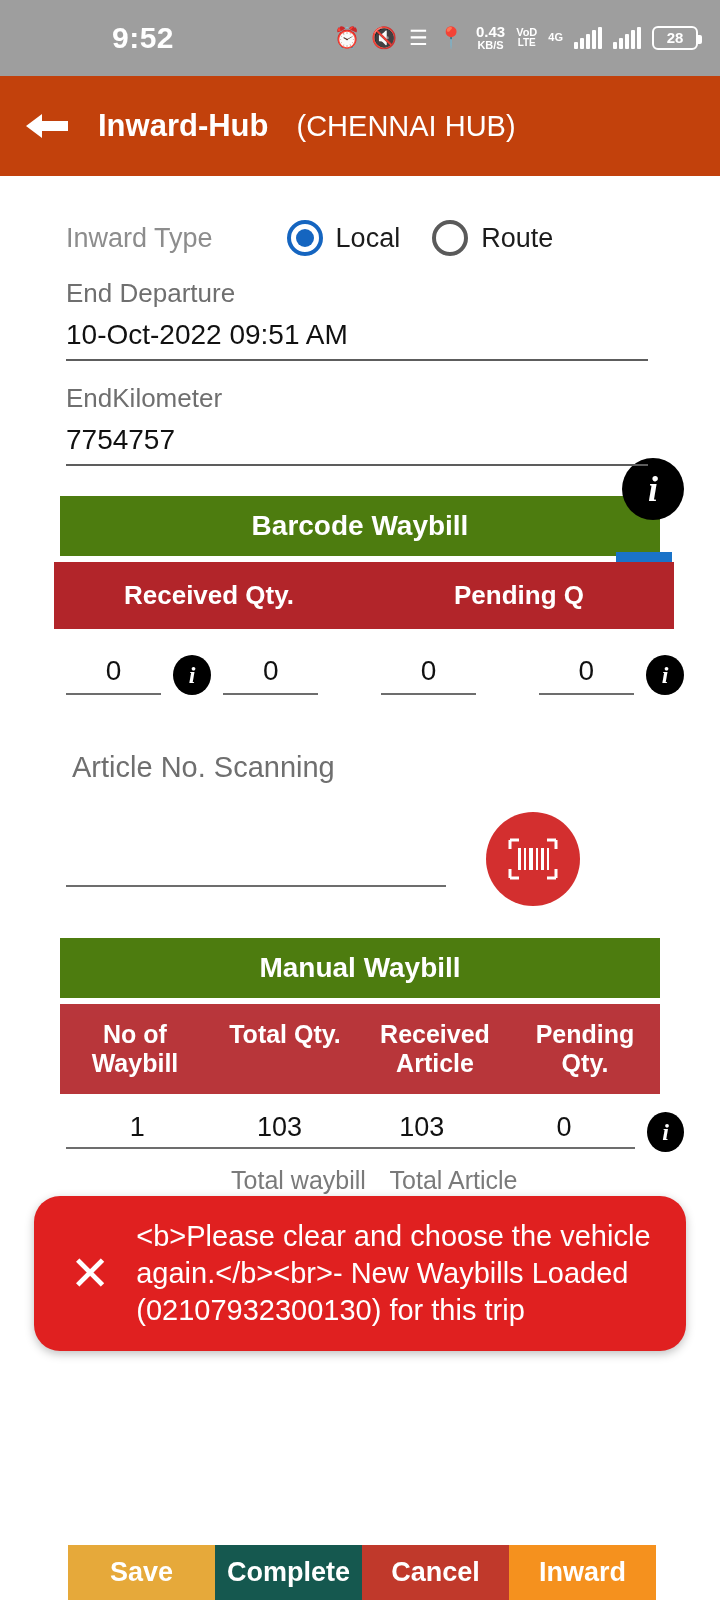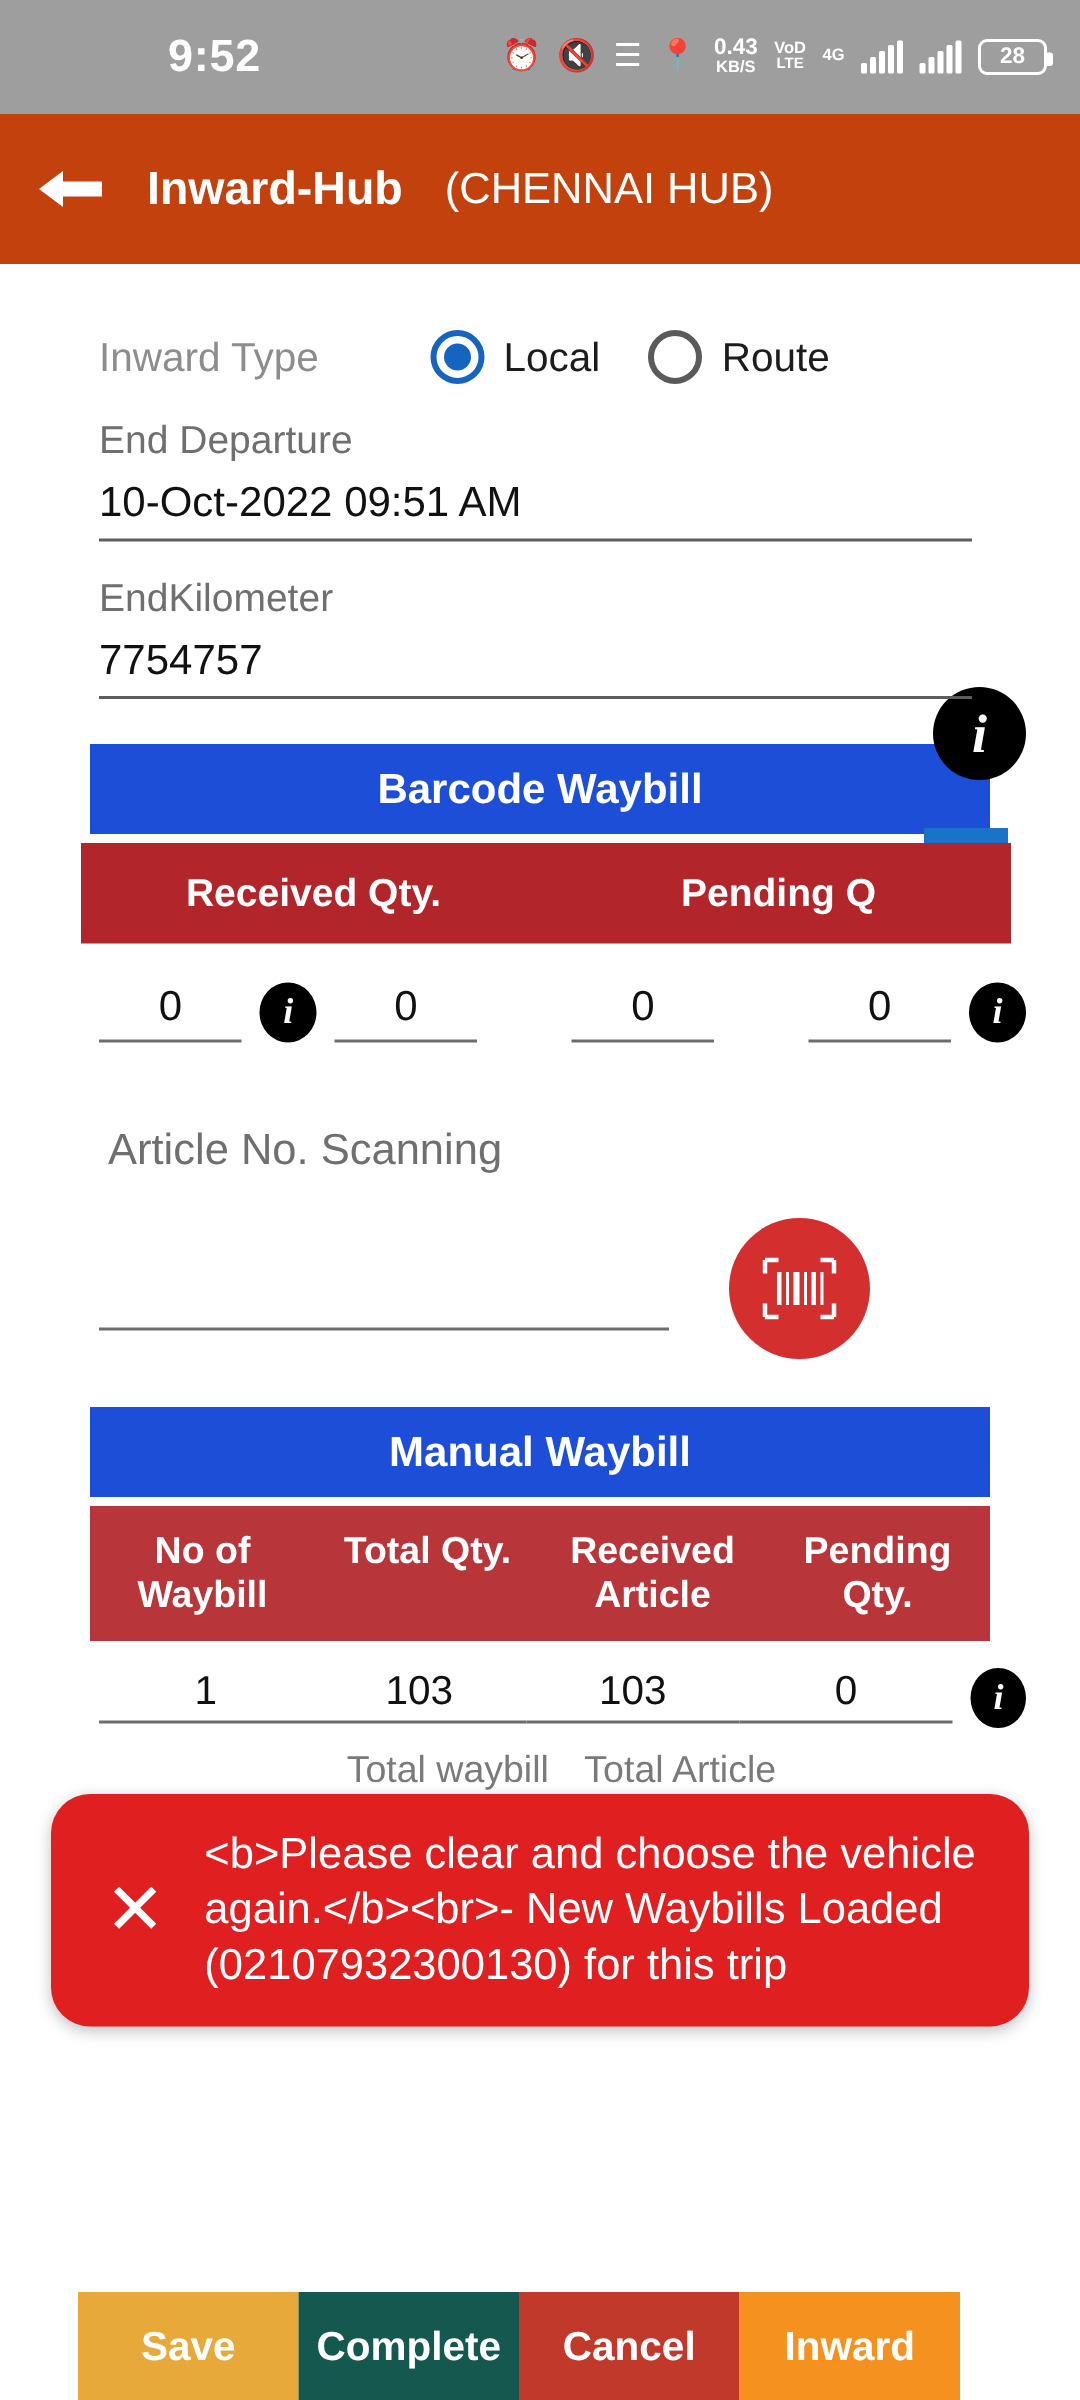--- a/index.html
+++ b/index.html
@@ -168,21 +168,21 @@
 
   .cal-icon {
     position: absolute;
     right: 48px; top: 372px;
     width: 56px; height: 54px;
   }
 
   
   .section-title {
     margin: 30px 60px 0 60px;
-    background: #1d4ed8;
+    background: #4d7c0f;
     color: #ffffff;
     font-size: 28px;
     font-weight: bold;
     text-align: center;
     padding: 14px 0;
   }
   .table-head {
     margin: 6px 60px 0 60px;
     background: #b2252a;
     color: #ffffff;
@@ -306,25 +306,25 @@
   }
   .toast .msg {
     font-size: 29px;
     line-height: 1.28;
     font-weight: normal;
   }
 
   
   .bottom-bar {
     position: absolute;
-    left: 52px;
+    left: 68px;
     bottom: 0;
     width: 588px;
     display: flex;
-    height: 72px;
+    height: 55px;
   }
   .btn {
     flex: 1;
     display: flex;
     align-items: center;
     justify-content: center;
     color: #ffffff;
     font-size: 27px;
     font-weight: bold;
   }

